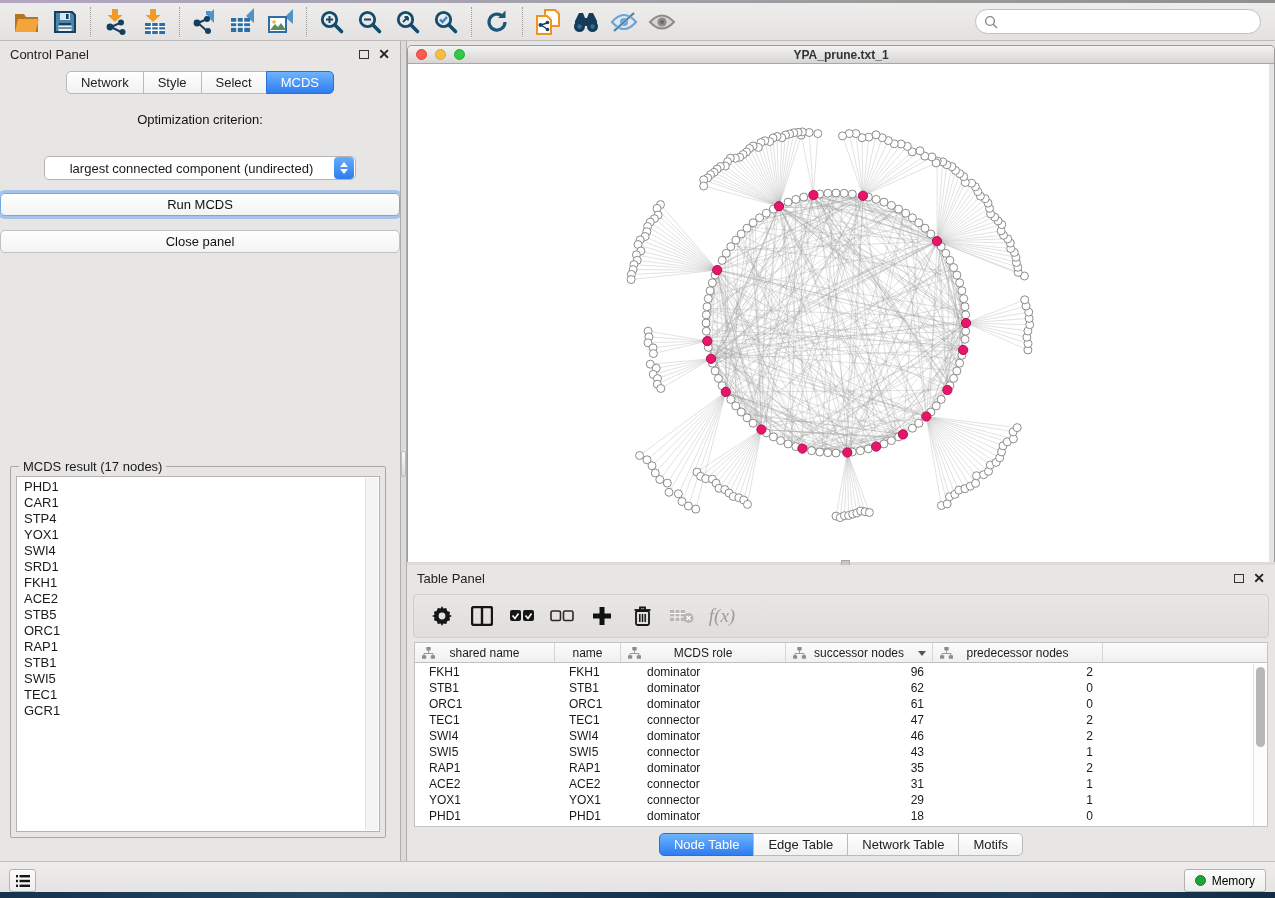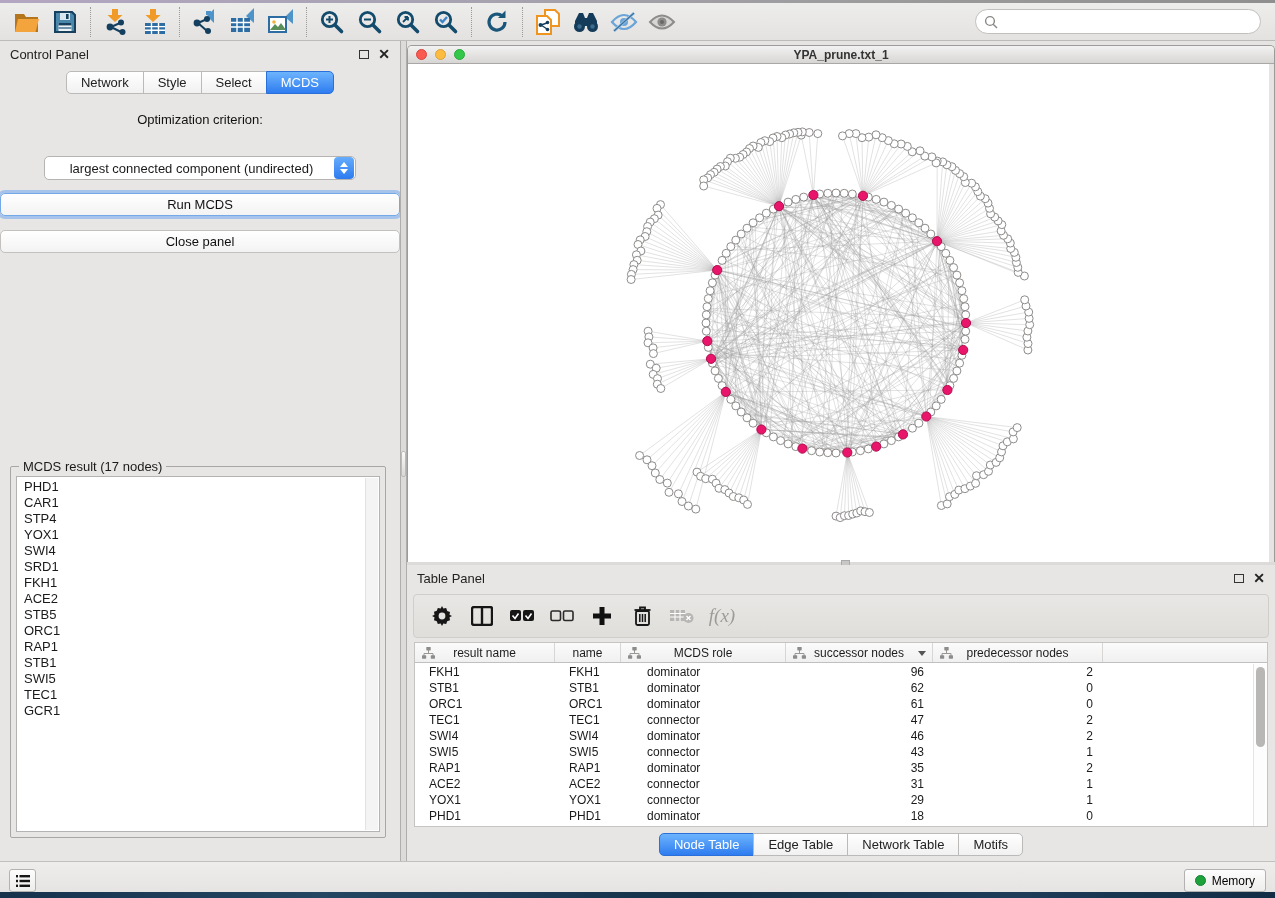--- a/index.html
+++ b/index.html
@@ -1200,21 +1200,21 @@
           <div class="thead" id="thead">
               <div class="th" style="width: 140px;">
                 <svg class="tree" width="13" height="12" viewBox="0 0 13 12">
                   <path d="M6.5 3v3M2 9V6.5h9V9" stroke="#9a9896" fill="none"></path>
                   <g fill="#8e8c8a">
                     <rect x="4.3" y="0" width="4.4" height="3.4" rx="0.6"></rect>
                     <rect x="0" y="8.3" width="4.2" height="3.4" rx="0.6"></rect>
                     <rect x="8.8" y="8.3" width="4.2" height="3.4" rx="0.6"></rect>
                   </g>
                 </svg>
-                <span>result name</span>
+                <span>shared name</span>
               </div>
               <div class="th" style="width: 66px;">
                 <span>name</span>
               </div>
               <div class="th" style="width: 165px;">
                 <svg class="tree" width="13" height="12" viewBox="0 0 13 12">
                   <path d="M6.5 3v3M2 9V6.5h9V9" stroke="#9a9896" fill="none"></path>
                   <g fill="#8e8c8a">
                     <rect x="4.3" y="0" width="4.4" height="3.4" rx="0.6"></rect>
                     <rect x="0" y="8.3" width="4.2" height="3.4" rx="0.6"></rect>

